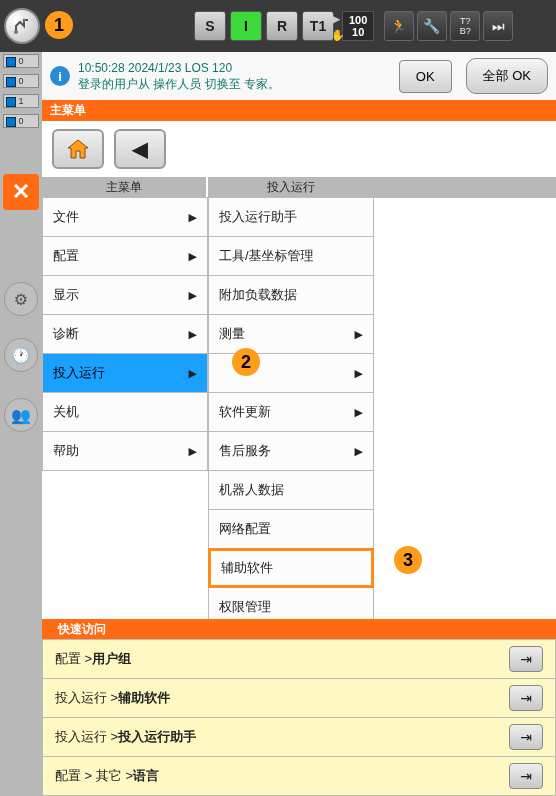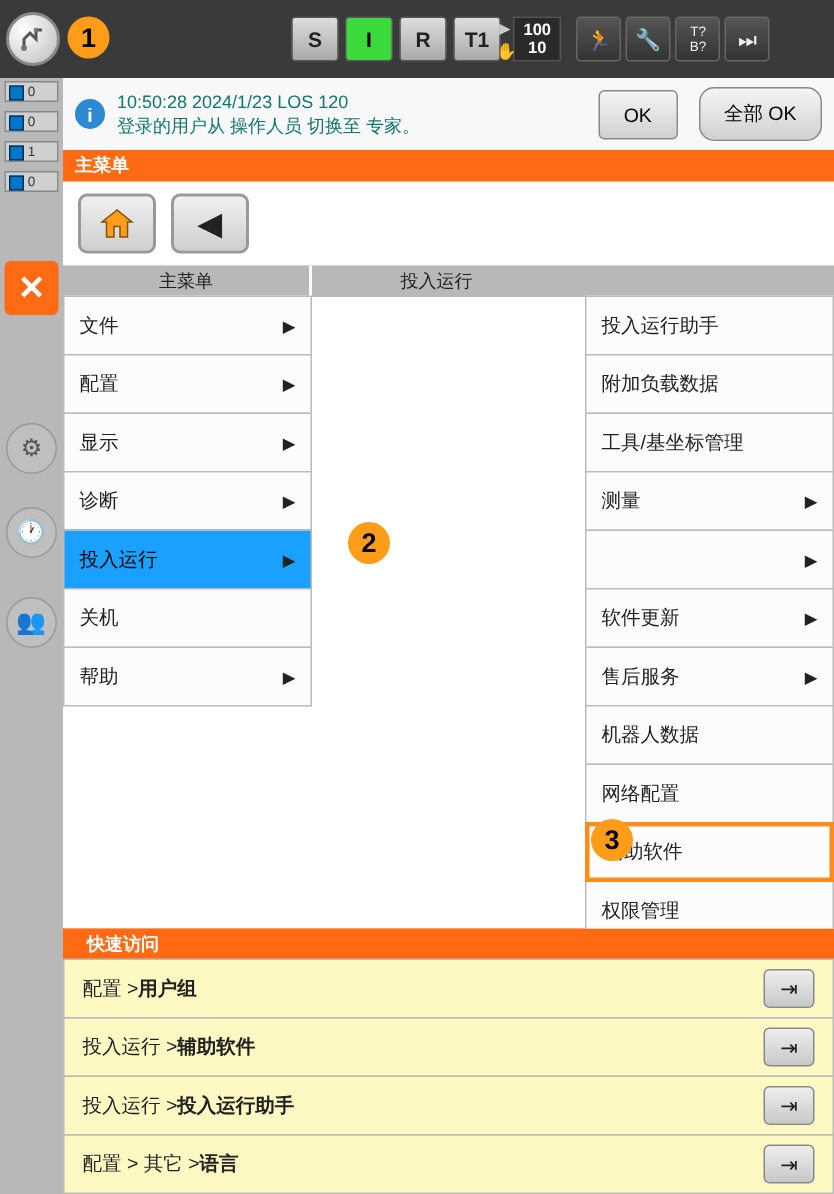--- a/index.html
+++ b/index.html
@@ -214,21 +214,20 @@
     font-size:12px;
     color:#222;
     padding:2px 0;
   }
   .menu-headers > div:first-child{flex:0 0 166px;border-right:2px solid #fff;}
   .menu-headers > div:nth-child(2){flex:0 0 166px;}
   .menu-cols{
     display:flex;
     gap:0;
     background:#fff;
-    justify-content:space-between;
   }
   .menu-col{
     width:166px;
     display:flex;flex-direction:column;
   }
   .menu-item{
     height:40px;
     border:1px solid #bbb;
     background:#fcfcfc;
     display:flex;align-items:center;
@@ -381,24 +380,24 @@
           <div class="menu-item">
             <span>帮助</span>
             <span class="arrow">▶</span>
           </div>
         </div>
       <div class="menu-col" id="col2">
           <div class="menu-item">
             <span>投入运行助手</span>
           </div>
           <div class="menu-item">
+            <span>工具/基坐标管理</span>
+          </div>
+          <div class="menu-item">
             <span>附加负载数据</span>
-          </div>
-          <div class="menu-item">
-            <span>工具/基坐标管理</span>
           </div>
           <div class="menu-item">
             <span>测量</span>
             <span class="arrow">▶</span>
           </div>
           <div class="menu-item">
             <span></span>
             <span class="arrow">▶</span>
           </div>
           <div class="menu-item">

